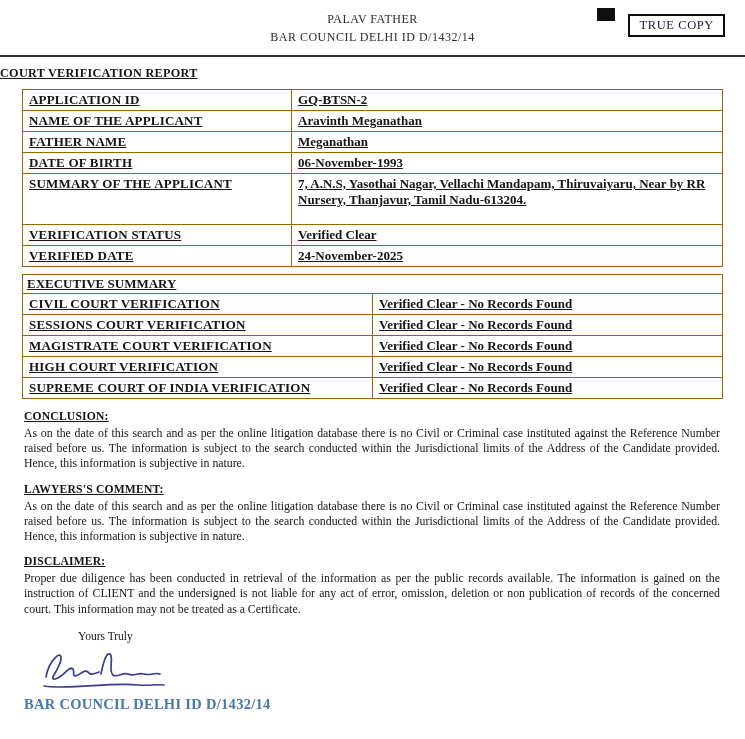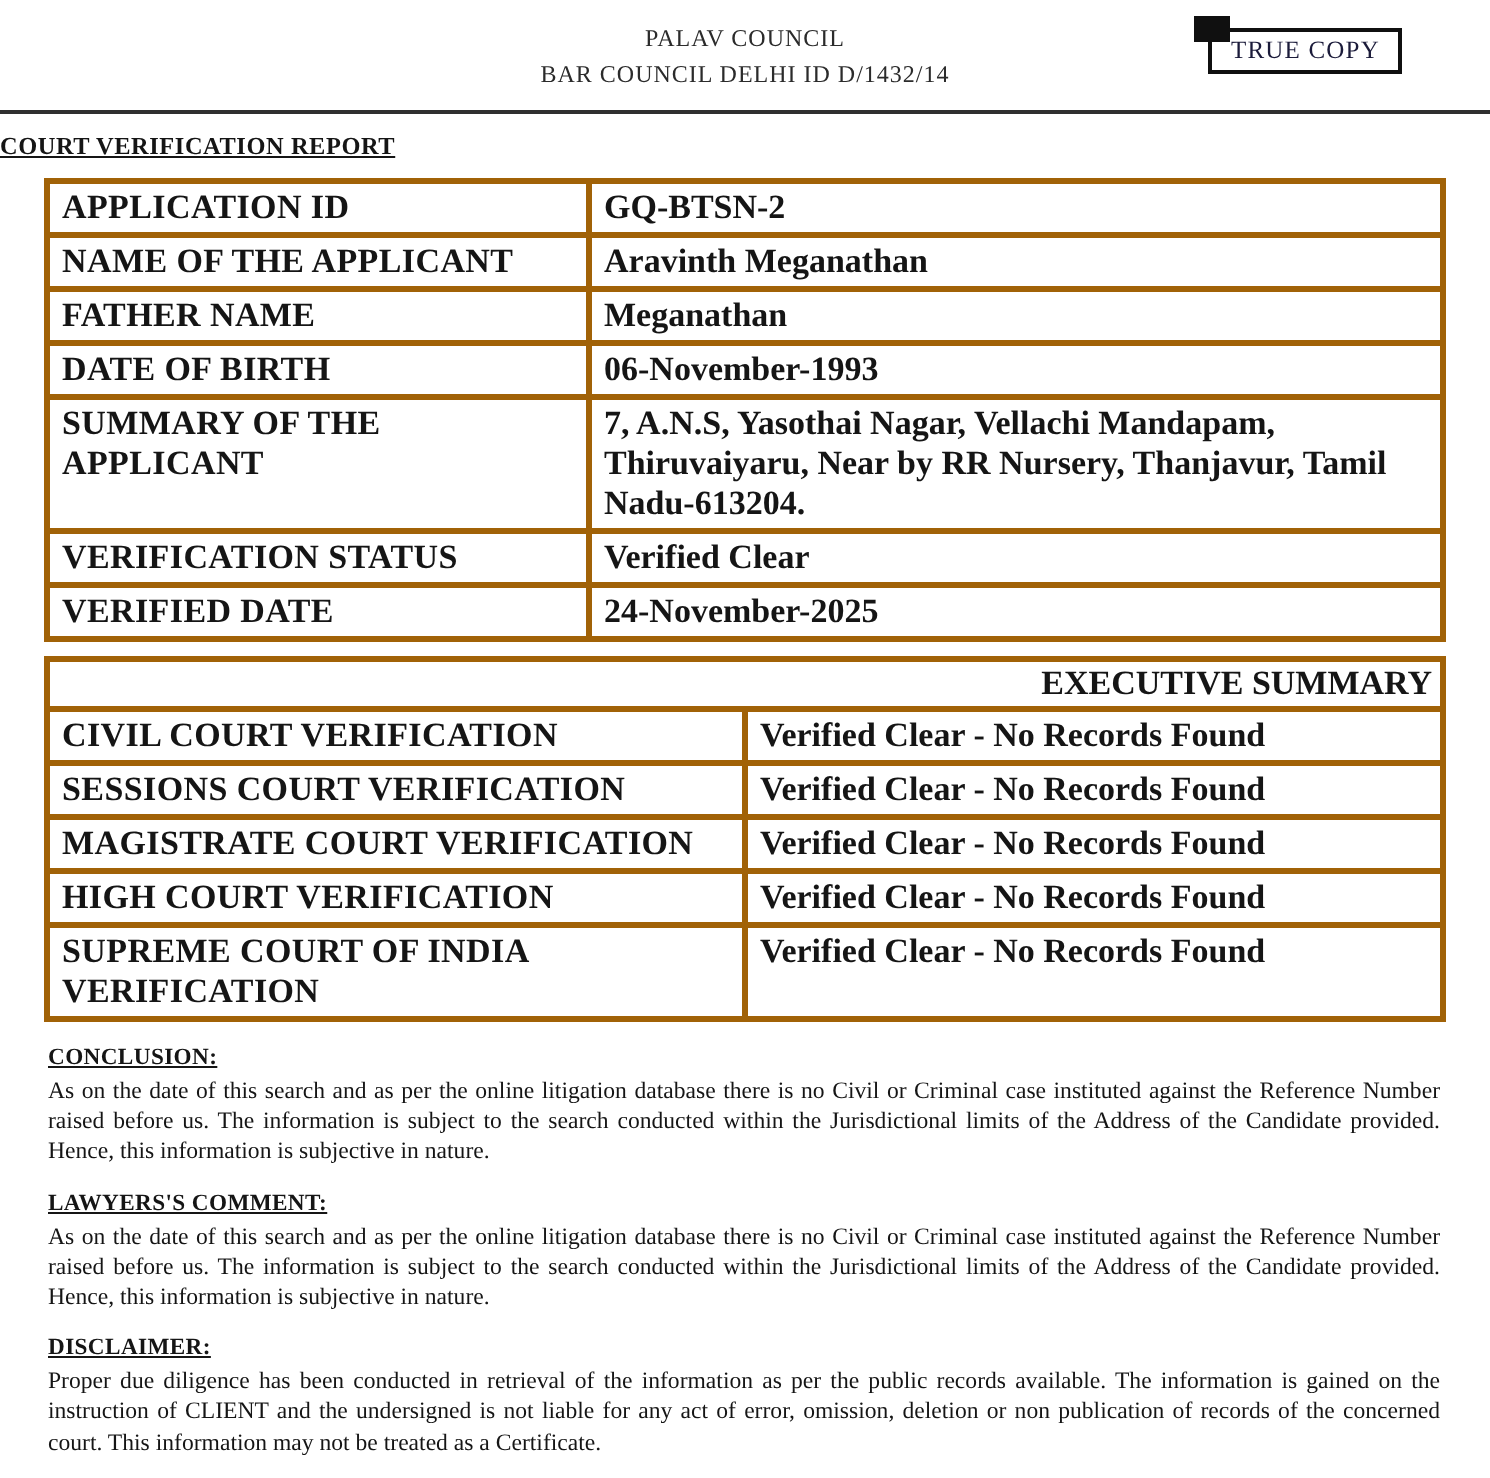--- a/index.html
+++ b/index.html
@@ -7,33 +7,33 @@
     position:relative; width:745px; height:739px; overflow:hidden;
     background:#ffffff; color:#151515;
     font-family:"Liberation Serif", serif;
   }
   
   .letterhead { padding-top:10px; text-align:center; color:#2b2b2b;
     font-size:12px; line-height:18px; letter-spacing:0.5px; }
   .rule { border:none; border-top:2px solid #2f2f2f; margin:9px 0 0 0; }
   
   .black-mark { position:absolute; top:8px; right:130px; width:18px; height:13px; background:#101010; }
-  .true-copy { position:absolute; top:14px; right:44px; border:2px solid #101010;
+  .true-copy { position:absolute; top:14px; right:20px; border:2px solid #101010;
     padding:2px 9px; font-size:12.5px; letter-spacing:0.6px; color:#1b1b3a; }
   
   .report-title { text-align:left; font-weight:bold; text-decoration:underline;
     font-size:12.2px; margin-top:9px; letter-spacing:0.3px; }
   
   table { border-collapse:collapse; margin:8px auto 0 auto; width:701px; table-layout:fixed; }
-  td { border:3px solid #a16207; font-size:17px; padding:2px 6px; vertical-align:top; overflow:hidden; }
+  td { border:1px solid #a16207; font-size:13px; padding:2px 6px; vertical-align:top; overflow:hidden;text-decoration:underline; }
   td.lbl { width:256px; font-weight:bold; letter-spacing:0.2px; }
   td.val { font-weight:bold; }
   tr.tall td { height:46px; }
   .summary-table { margin-top:7px; }
-  .summary-table td.title-cell { text-align:right; font-weight:bold; padding:1px 4px; }
+  .summary-table td.title-cell { text-align:left; font-weight:bold; padding:1px 4px; }
   .summary-table td.val { text-align:left; }
   
   .section { margin:0 25px 0 24px; }
   .section .sec-head { display:inline-block; font-size:11.6px; font-weight:bold;
     text-decoration:underline; margin:11px 0 3px 0; letter-spacing:0.2px; }
   .section p { margin:0; font-size:11.8px; line-height:15.2px; text-align:justify; }
   
   .closing { margin:13px 0 0 78px; font-size:11.5px; }
   .signature-wrap { margin:2px 0 0 38px; height:50px; }
   .signatory { margin:0 0 0 44px; font-size:11.5px; }
@@ -42,21 +42,21 @@
 </style>
 </head>
 <body>
 
 <div class="page">
 
   <div class="black-mark"></div>
   <div class="true-copy">TRUE COPY</div>
 
   <div class="letterhead">
-    <div>PALAV COUNCIL</div>
+    <div>PALAV FATHER</div>
     <div>BAR COUNCIL DELHI ID D/1432/14</div>
   </div>
   <hr class="rule">
 
   <div class="report-title">COURT VERIFICATION REPORT</div>
 
   <table class="details-table">
     <tbody>
         <tr>
       <td class="lbl">APPLICATION ID</td>

